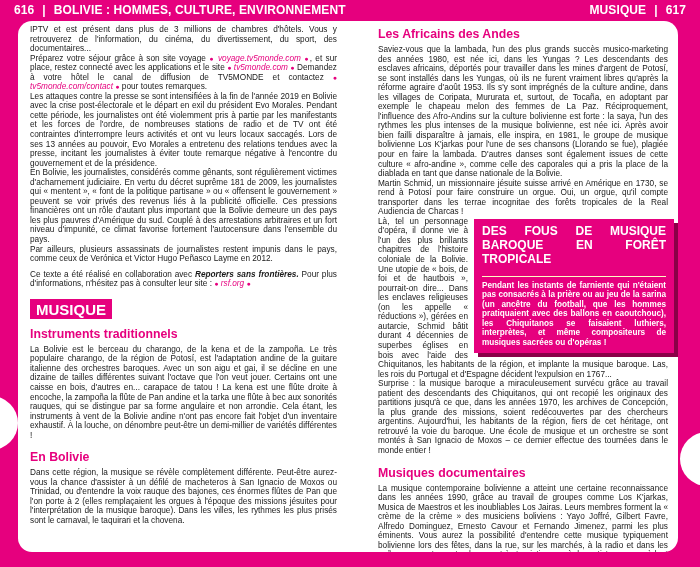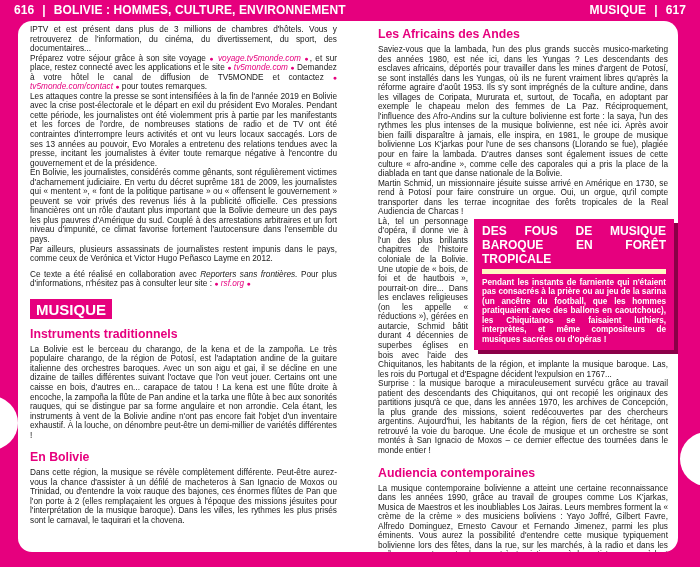--- a/index.html
+++ b/index.html
@@ -22,25 +22,25 @@
   .page.left .col { left: 12px; right: 12px; }
   .page.right .col { left: 27px; right: 10px; }
 
   p { margin: 0; }
   .gap { height: 6px; }
   h2 { color: #e6007e; font-size: 12.3px; font-weight: bold; margin: 10px 0 4px; line-height: 14px; }
   .section-tag { display: inline-block; background: #e6007e; color: #fff; font-size: 15px; font-weight: bold; padding: 1px 6px 0; margin: 10px 0 4px; line-height: 19px; }
   .link { color: #e6007e; font-style: italic; }
   .dot { color: #e6007e; font-size: 7px; }
   em { font-style: italic; }
-  b { font-weight: normal; }
+  b { font-weight: bold; }
 
   .float-box { float: right; width: 200px; margin: 2px -6px 6px 6px; position: relative; }
   .float-box .inner { background: #e6007e; color: #fff; padding: 5px 8px 6px; box-shadow: 4px 4px 0 #8a0048; }
-  .float-box .box-title { font-weight: bold; font-size: 12px; line-height: 14px; border-bottom: 5px solid #fef9c3; padding-bottom: 3px; margin-bottom: 4px; text-transform: uppercase; }
+  .float-box .box-title { font-weight: bold; font-size: 12px; line-height: 14px; border-bottom: 1px solid #fef9c3; padding-bottom: 10px; margin-bottom: 4px; text-transform: uppercase; }
   .float-box .box-text { font-weight: bold; font-size: 8.2px; line-height: 9.5px; text-align: justify; }
 
   .thumb { position: absolute; width: 30px; height: 54px; background: #fff; }
   .thumb.left { left: -12px; top: 396px; border-radius: 0 27px 27px 0; }
   .thumb.right { right: -10px; top: 432px; border-radius: 27px 0 0 27px; }
 </style>
 </head>
 <body>
 
 <div class="spread">
@@ -92,17 +92,17 @@
       <div class="float-box">
         <div class="inner">
           <div class="box-title">Des fous de musique baroque en forêt tropicale</div>
           <div class="box-text">Pendant les instants de farniente qui n'étaient pas consacrés à la prière ou au jeu de la sarina (un ancêtre du football, que les hommes pratiquaient avec des ballons en caoutchouc), les Chiquitanos se faisaient luthiers, interprètes, et même compositeurs de musiques sacrées ou d'opéras !</div>
         </div>
       </div>
 
       <p>Là, tel un personnage d'opéra, il donne vie à l'un des plus brillants chapitres de l'histoire coloniale de la Bolivie. Une utopie de « bois, de foi et de hautbois », pourrait-on dire... Dans les enclaves religieuses (on les appelle « réductions »), gérées en autarcie, Schmid bâtit durant 4 décennies de superbes églises en bois avec l'aide des Chiquitanos, les habitants de la région, et implante la musique baroque. Las, les rois du Portugal et d'Espagne décident l'expulsion en 1767...</p>
       <p>Surprise : la musique baroque a miraculeusement survécu grâce au travail patient des descendants des Chiquitanos, qui ont recopié les originaux des partitions jusqu'à ce que, dans les années 1970, les archives de Concepción, la plus grande des missions, soient redécouvertes par des chercheurs argentins. Aujourd'hui, les habitants de la région, fiers de cet héritage, ont retrouvé la voie du baroque. Une école de musique et un orchestre se sont montés à San Ignacio de Moxos – ce dernier effectue des tournées dans le monde entier !</p>
 
-      <h2 style="clear:both">Audiencia contemporaines</h2>
+      <h2 style="clear:both">Musiques documentaires</h2>
       <p>La musique contemporaine bolivienne a atteint une certaine reconnaissance dans les années 1990, grâce au travail de groupes comme Los K'jarkas, Musica de Maestros et les inoubliables Los Jairas. Leurs membres forment la « crème de la crème » des musiciens boliviens : Yayo Joffré, Gilbert Favre, Alfredo Dominguez, Ernesto Cavour et Fernando Jimenez, parmi les plus éminents. Vous aurez la possibilité d'entendre cette musique typiquement bolivienne lors des fêtes, dans la rue, sur les marchés, à la radio et dans les peñas, ces restaurants, devenus très touristiques, où des artistes se succèdent pour jouer de la musique traditionnelle.</p>
     </div>
   </div>
 </div>
 
 </body></html>

